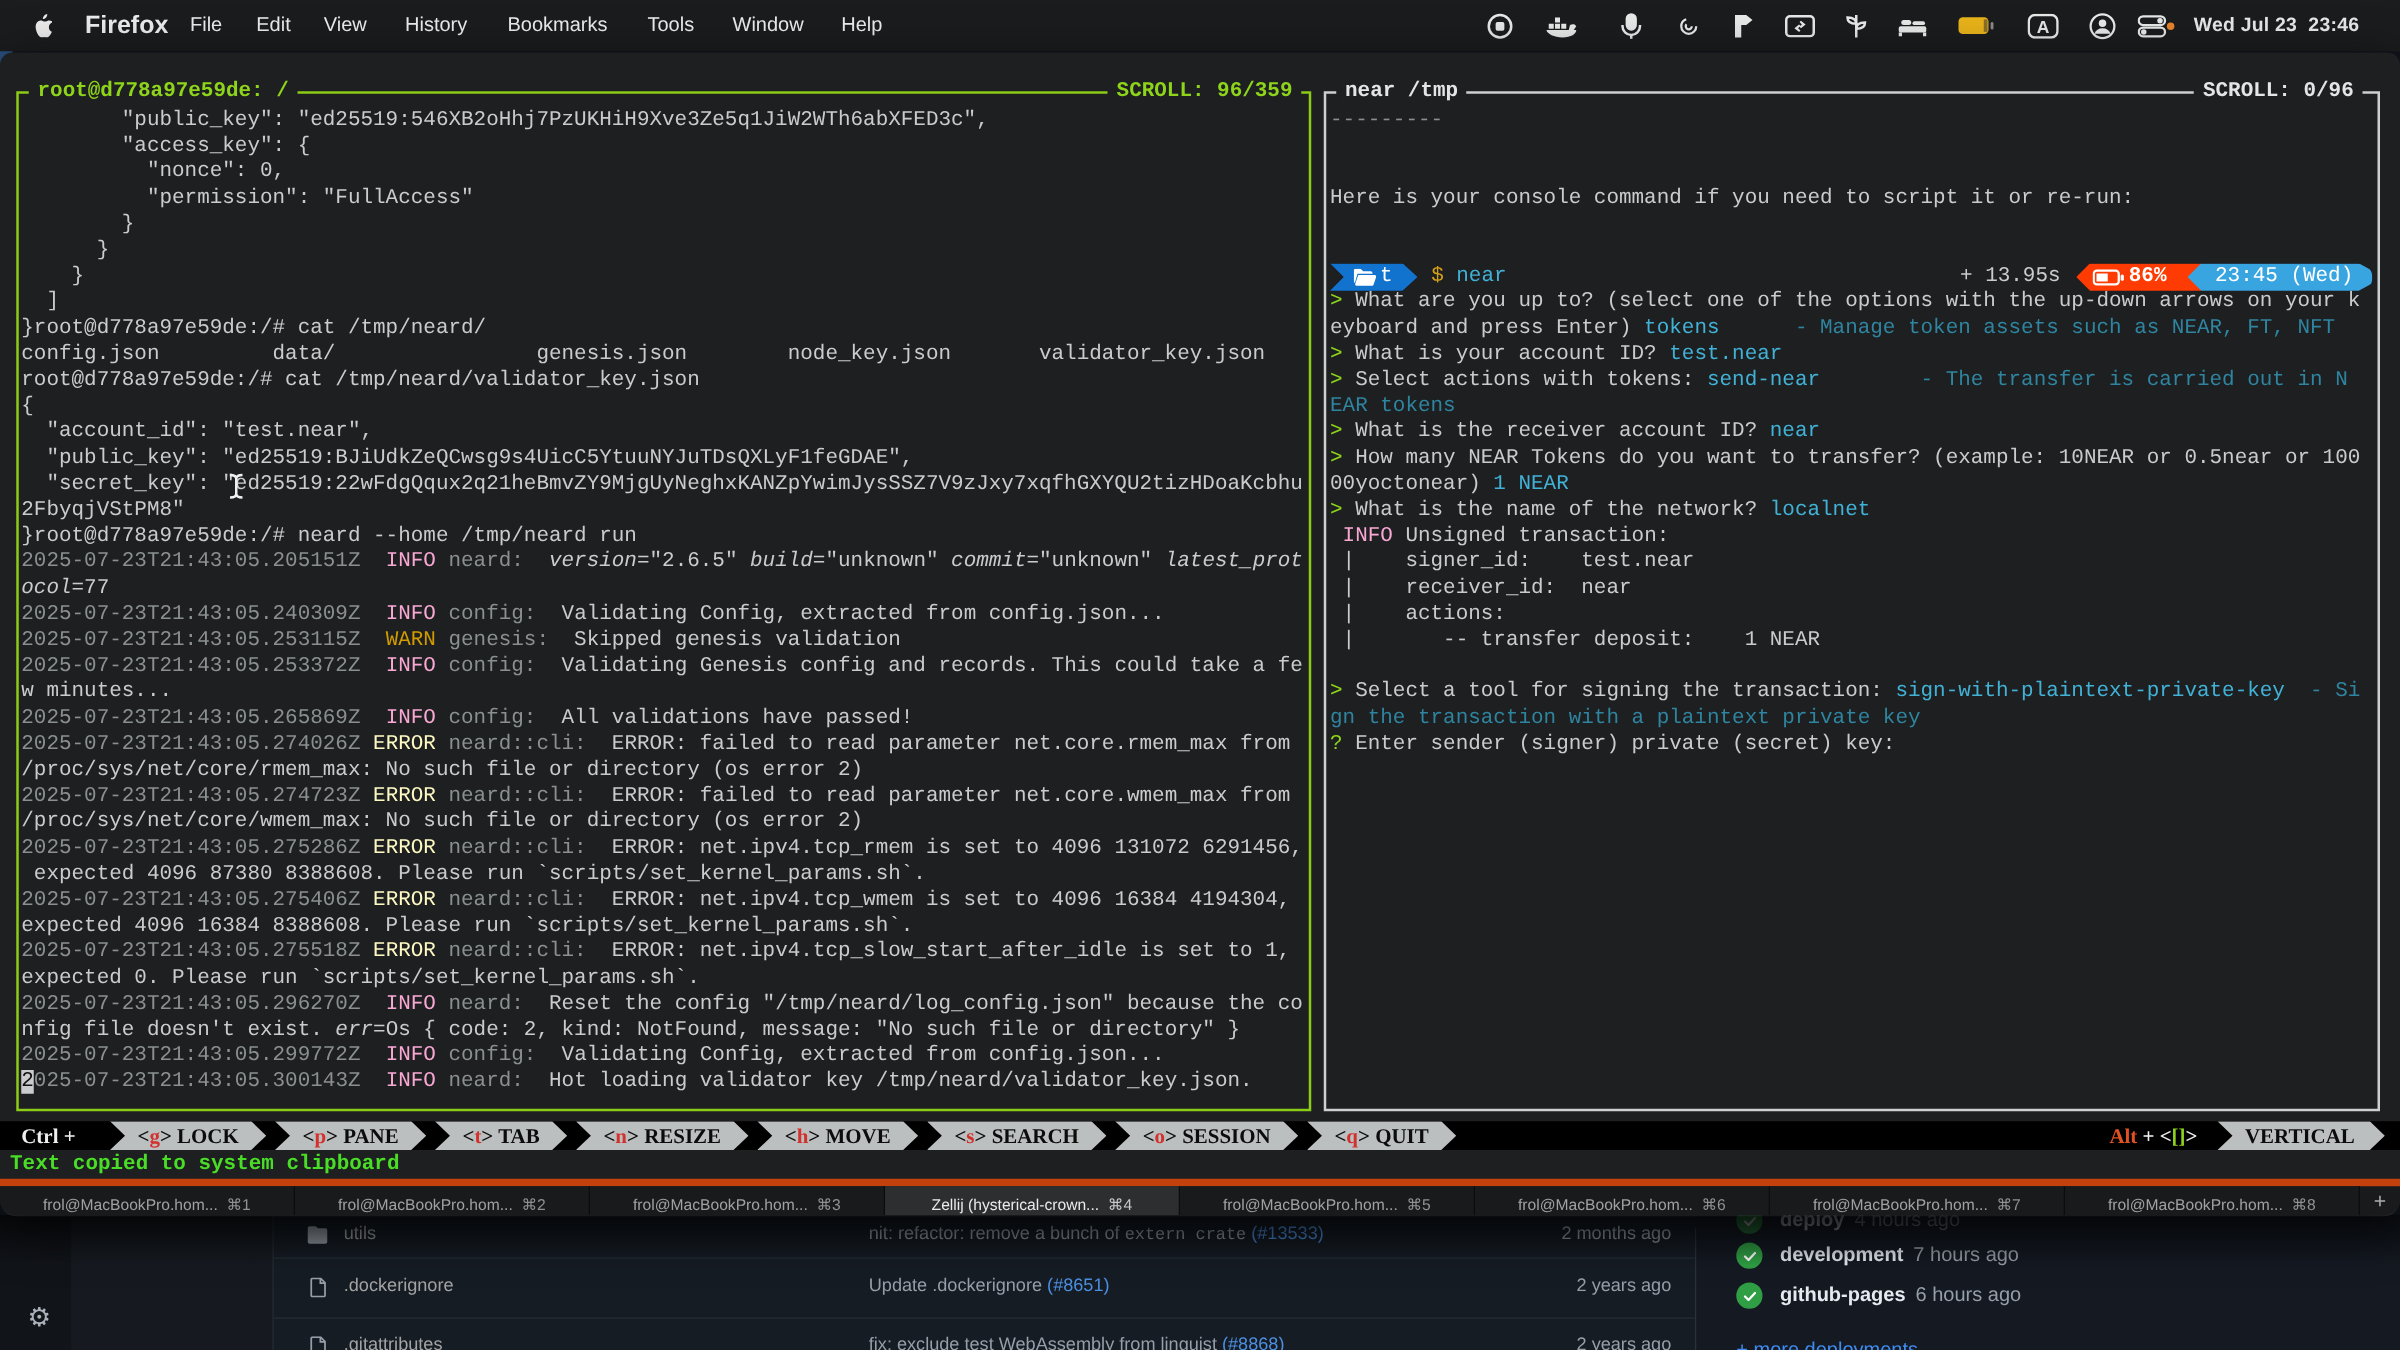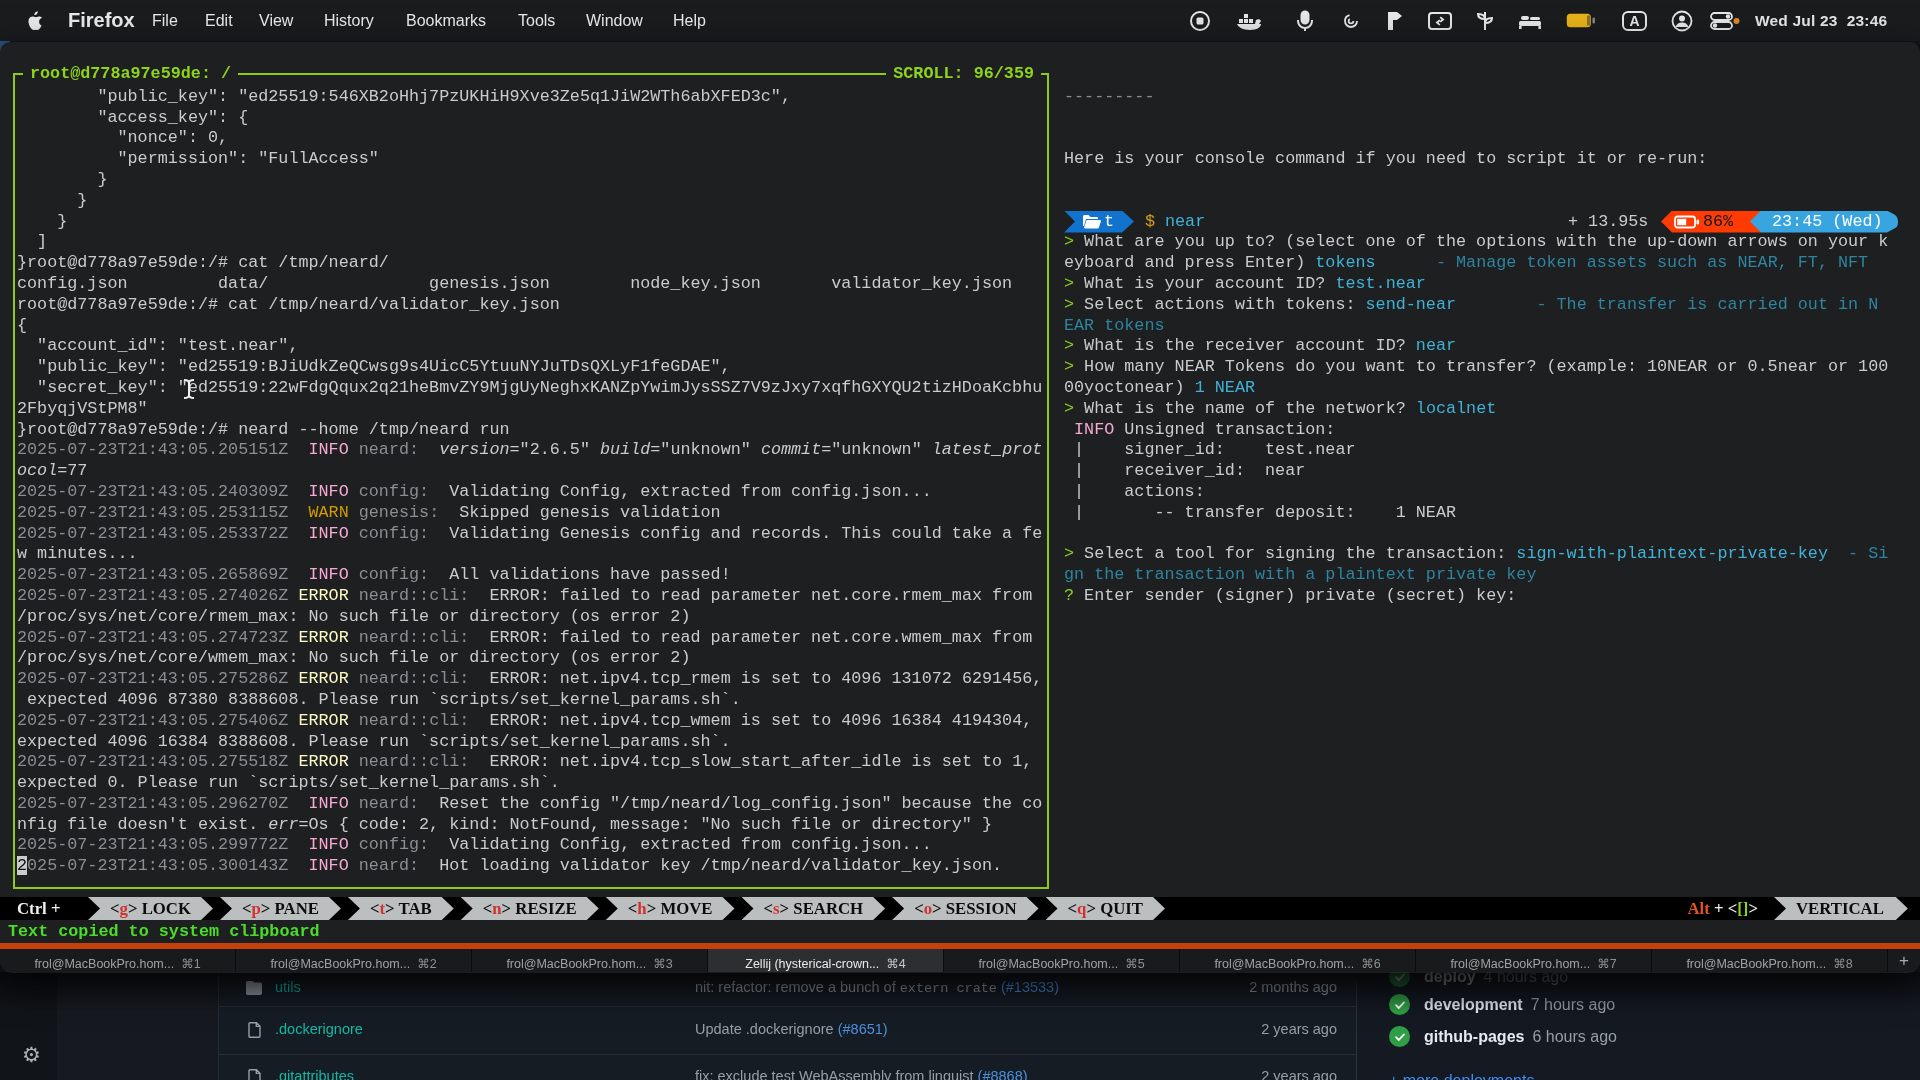--- a/index.html
+++ b/index.html
@@ -43,21 +43,21 @@
 .r{color:#d3312e}
 .cur{background:#c9cbcc;color:#111}
 #pseg1{position:absolute;left:0;top:-1px;width:70px;height:22px;background:#1273cf;clip-path:polygon(0 0,58px 0,100% 50%,58px 100%,0 100%,11px 50%)}
 #pseg1 svg{position:absolute;left:19px;top:4px}
 #pseg1 .tch{position:absolute;left:40px;top:0;color:#fff;font-family:"Liberation Mono",monospace;font-size:16.75px;line-height:22px}
 #pdol{position:absolute;left:81px;top:0;color:#d7a117;font-family:"Liberation Mono",monospace;font-size:16.75px;line-height:20.8px}
 #pnear{position:absolute;left:101px;top:0;color:#41b1d6;font-family:"Liberation Mono",monospace;font-size:16.75px;line-height:20.8px}
 #ptime{position:absolute;left:504px;top:0;color:#c9cbcc;font-family:"Liberation Mono",monospace;font-size:16.75px;line-height:20.8px}
 #psegr{position:absolute;left:597px;top:-1px;height:22px}
 #pred{position:absolute;left:0;top:0;width:100px;height:22px;background:#fd3b02;clip-path:polygon(11px 0,100% 0,100% 100%,11px 100%,0 50%)}
-#pred .pct{position:absolute;left:42px;top:0;color:#0f172a;font-family:"Liberation Mono",monospace;font-weight:normal;font-size:16.75px;line-height:22px}
+#pred .pct{position:absolute;left:42px;top:0;color:#ffffff;font-family:"Liberation Mono",monospace;font-weight:bold;font-size:16.75px;line-height:22px}
 #pblue{position:absolute;left:89px;top:0;width:148px;height:22px;background:#38a5e0;clip-path:polygon(11px 0,137px 0,148px 6px,148px 16px,137px 100%,11px 100%,0 50%);border-radius:0 11px 11px 0}
 #pblue .bt{position:absolute;left:22px;top:0;color:#fff;font-family:"Liberation Mono",monospace;font-size:16.75px;line-height:22px}
 
 .batt2{position:absolute;left:13px;top:4px}
 
 #sbar{position:absolute;left:0;top:855px;width:1920px;height:23px;background:#000;font-family:Liberation Serif, serif;font-weight:bold;font-size:16.75px;line-height:23px}
 #sctrl{position:absolute;left:17px;color:#efefef}
 #segwrap{position:absolute;left:88px;display:flex}
 .seg{position:relative;height:23px;background:#bcbfbf;color:#0c0c0c;padding:0 22px 0 22px;margin-right:7px;clip-path:polygon(0 0,calc(100% - 12px) 0,100% 50%,calc(100% - 12px) 100%,0 100%,12px 50%)}
 #salt{position:absolute;right:162px;color:#efefef}
@@ -73,21 +73,21 @@
 .ttab.act .tk{color:#c6c8c9}
 #tplus{flex:1;display:flex;align-items:center;justify-content:center;color:#a8abad;font-size:17px}
 
 #browser{position:absolute;left:0;top:972px;width:1920px;height:108px;background:#151a21}
 #bact{position:absolute;left:0;top:0;width:57px;height:108px;background:#111419}
 #bpanel{position:absolute;left:57px;top:0;width:162px;height:108px;background:#161a20;border-right:1px solid #262b33}
 #gear{position:absolute;left:22px;top:72px;width:22px;height:22px;color:#aab1b8;font-size:21px;line-height:22px}
 #btable{position:absolute;left:219px;top:0;width:1138px;height:108px;background:#161c24}
 .brow{position:absolute;left:0;width:100%}
 .bsep{position:absolute;left:0;width:100%;height:1px;background:#262c35}
-.fname{position:absolute;left:56px;color:#14b8a6;font-size:14.5px}
+.fname{position:absolute;left:56px;color:#a3a3a3;font-size:14.5px}
 .fmsg{position:absolute;left:476px;color:#969ea8;font-size:14.5px;white-space:pre}
 .fmsg a{color:#4c8fe0}
 .fage{position:absolute;right:20px;color:#969ea8;font-size:14.5px}
 .ficon{position:absolute;left:27px;width:16px;height:16px}
 #bright{position:absolute;left:1357px;top:0;width:563px;height:108px;background:#141922}
 .drow{position:absolute;left:32px;display:flex;align-items:center}
 .dcirc{width:21px;height:21px;border-radius:50%;background:#2f9e44;display:flex;align-items:center;justify-content:center;margin-right:14px}
 .dname{color:#e4eaf0;font-weight:bold;font-size:16px;margin-right:8px}
 .dage{color:#969ea8;font-size:16px}
 #bmore{position:absolute;left:32px;top:100px;color:#3f8cf2;font-size:16px}
@@ -276,20 +276,24 @@
   <div id="bdiv" style="position:absolute;left:1356px;top:10px;width:1px;height:98px;background:#2c323b"></div>
     <div id="bshadow"></div>
 </div>
 
 <div id="bluecorner" style="position:absolute;left:0;top:41px;width:10px;height:12px;background:#2b517e"></div>
 <div id="win">
   <div id="lpane" class="pane">
     <div class="ptitle">root@d778a97e59de: /</div>
     <div class="pscroll">SCROLL:  96/359</div>
   </div>
+  <div id="rpane" class="pane">
+    <div class="ptitle">near /tmp</div>
+    <div class="pscroll">SCROLL:  0/96</div>
+  </div>
   <div class="tt" id="ltext"><div>        "public_key": "ed25519:546XB2oHhj7PzUKHiH9Xve3Ze5q1JiW2WTh6abXFED3c",</div><div>        "access_key": {</div><div>          "nonce": 0,</div><div>          "permission": "FullAccess"</div><div>        }</div><div>      }</div><div>    }</div><div>  ]</div><div>}root@d778a97e59de:/# cat /tmp/neard/</div><div>config.json         data/                genesis.json        node_key.json       validator_key.json</div><div>root@d778a97e59de:/# cat /tmp/neard/validator_key.json</div><div>{</div><div>  "account_id": "test.near",</div><div>  "public_key": "ed25519:BJiUdkZeQCwsg9s4UicC5YtuuNYJuTDsQXLyF1feGDAE",</div><div>  "secret_key": "ed25519:22wFdgQqux2q21heBmvZY9MjgUyNeghxKANZpYwimJysSSZ7V9zJxy7xqfhGXYQU2tizHDoaKcbhu</div><div>2FbyqjVStPM8"</div><div>}root@d778a97e59de:/# neard --home /tmp/neard run</div><div><span class="d">2025-07-23T21:43:05.205151Z  </span><span class="i">INFO</span><span class="d"> neard:  </span><span class="it">version</span>="2.6.5" <span class="it">build</span>="unknown" <span class="it">commit</span>="unknown" <span class="it">latest_prot</span></div><div><span class="it">ocol</span>=77</div><div><span class="d">2025-07-23T21:43:05.240309Z  </span><span class="i">INFO</span><span class="d"> config:  </span>Validating Config, extracted from config.json...</div><div><span class="d">2025-07-23T21:43:05.253115Z  </span><span class="wn">WARN</span><span class="d"> genesis:  </span>Skipped genesis validation</div><div><span class="d">2025-07-23T21:43:05.253372Z  </span><span class="i">INFO</span><span class="d"> config:  </span>Validating Genesis config and records. This could take a fe</div><div>w minutes...</div><div><span class="d">2025-07-23T21:43:05.265869Z  </span><span class="i">INFO</span><span class="d"> config:  </span>All validations have passed!</div><div><span class="d">2025-07-23T21:43:05.274026Z </span><span class="er">ERROR</span><span class="d"> neard::cli:  </span>ERROR: failed to read parameter net.core.rmem_max from</div><div>/proc/sys/net/core/rmem_max: No such file or directory (os error 2)</div><div><span class="d">2025-07-23T21:43:05.274723Z </span><span class="er">ERROR</span><span class="d"> neard::cli:  </span>ERROR: failed to read parameter net.core.wmem_max from</div><div>/proc/sys/net/core/wmem_max: No such file or directory (os error 2)</div><div><span class="d">2025-07-23T21:43:05.275286Z </span><span class="er">ERROR</span><span class="d"> neard::cli:  </span>ERROR: net.ipv4.tcp_rmem is set to 4096 131072 6291456,</div><div> expected 4096 87380 8388608. Please run `scripts/set_kernel_params.sh`.</div><div><span class="d">2025-07-23T21:43:05.275406Z </span><span class="er">ERROR</span><span class="d"> neard::cli:  </span>ERROR: net.ipv4.tcp_wmem is set to 4096 16384 4194304,</div><div>expected 4096 16384 8388608. Please run `scripts/set_kernel_params.sh`.</div><div><span class="d">2025-07-23T21:43:05.275518Z </span><span class="er">ERROR</span><span class="d"> neard::cli:  </span>ERROR: net.ipv4.tcp_slow_start_after_idle is set to 1,</div><div>expected 0. Please run `scripts/set_kernel_params.sh`.</div><div><span class="d">2025-07-23T21:43:05.296270Z  </span><span class="i">INFO</span><span class="d"> neard:  </span>Reset the config "/tmp/neard/log_config.json" because the co</div><div>nfig file doesn't exist. <span class="it">err</span>=Os { code: 2, kind: NotFound, message: "No such file or directory" }</div><div><span class="d">2025-07-23T21:43:05.299772Z  </span><span class="i">INFO</span><span class="d"> config:  </span>Validating Config, extracted from config.json...</div><div><span class="cur">2</span><span class="d">025-07-23T21:43:05.300143Z  </span><span class="i">INFO</span><span class="d"> neard:  </span>Hot loading validator key /tmp/neard/validator_key.json.</div></div>
   <div class="tt" id="rtext"><div><span class="d">---------</span></div><div></div><div></div><div>Here is your console command if you need to script it or re-run:</div><div></div><div></div><div style="position:relative;height:20.8px" id="prowi">
   <div id="pseg1"><svg width="18" height="14" viewBox="0 0 18 14" style="">
             <path fill="#fff" d="M0 1.5C0 .7.7 0 1.5 0h4l2 2h6c.8 0 1.5.7 1.5 1.5V4H3L1 11H0zM3.6 5h13.2c.8 0 1.4.8 1.1 1.6l-2 6c-.2.6-.8 1-1.4 1H2.3c-.8 0-1.4-.8-1.1-1.6z"></path>
           </svg><span class="tch">t</span></div>
   <div id="pdol">$</div>
   <div id="pnear">near</div>
   <div id="ptime">+ 13.95s</div>
   <div id="psegr">
     <div id="pred"><svg class="batt2" width="27" height="14" viewBox="0 0 27 14">

